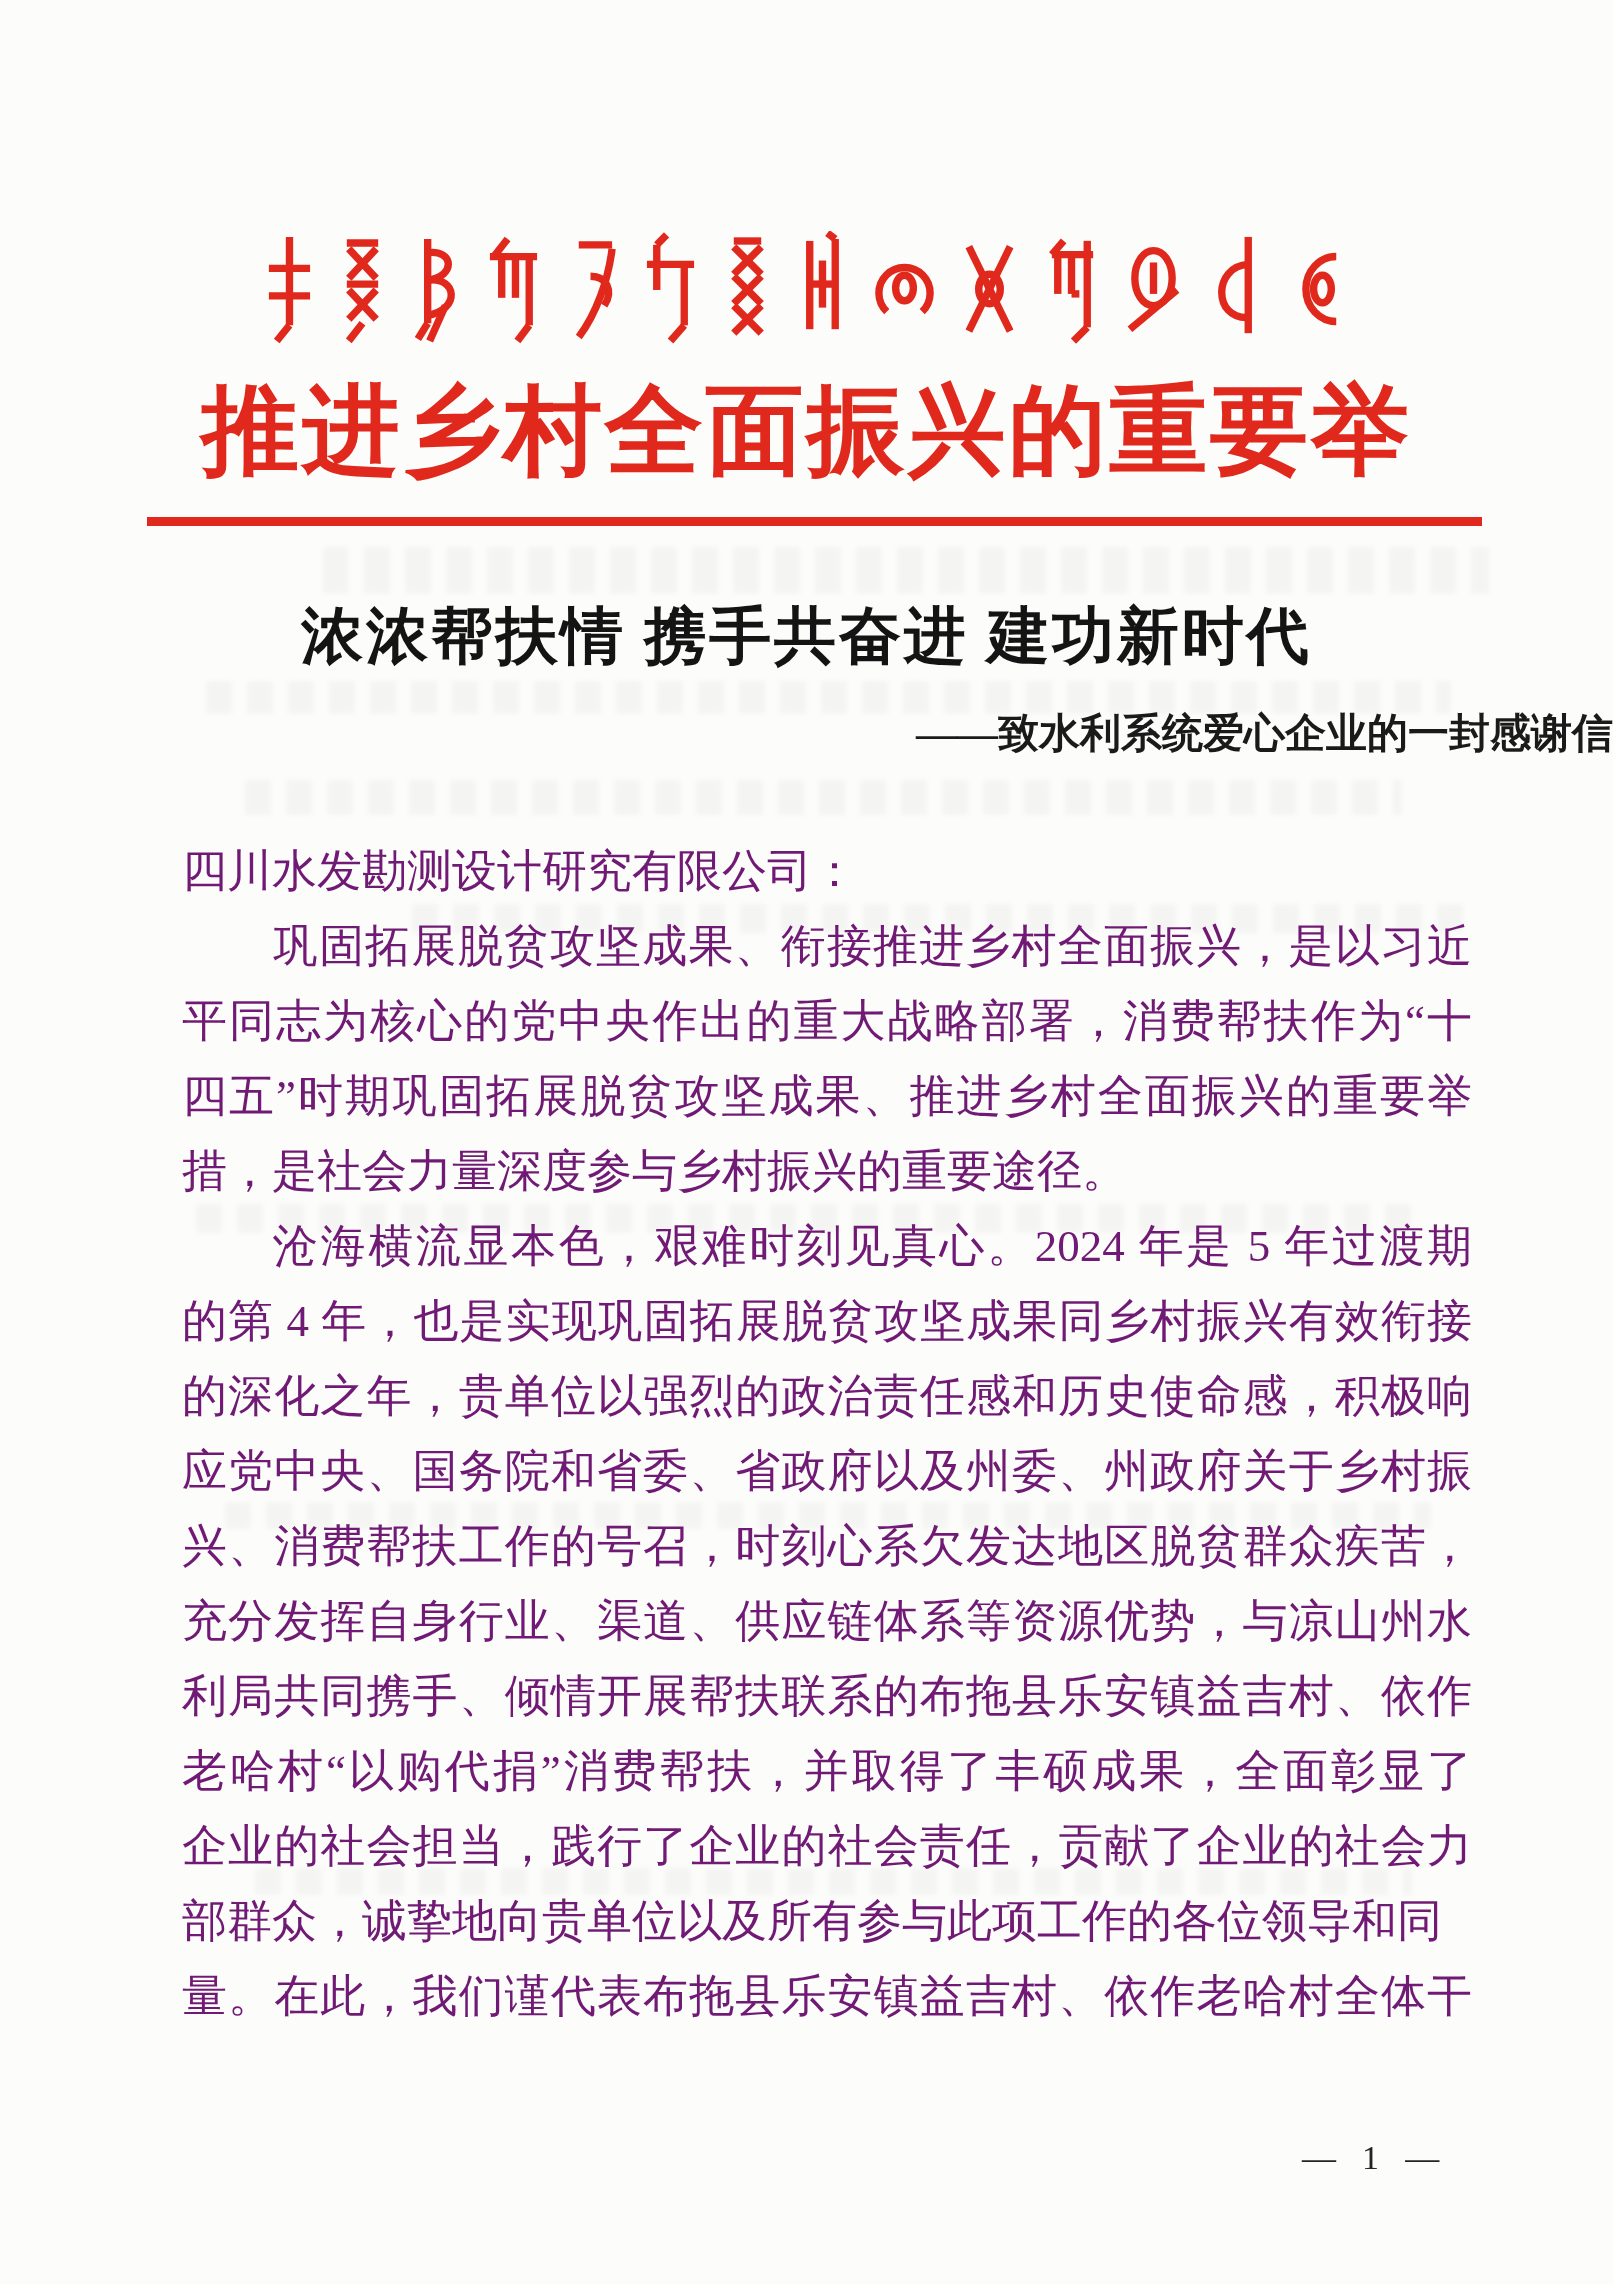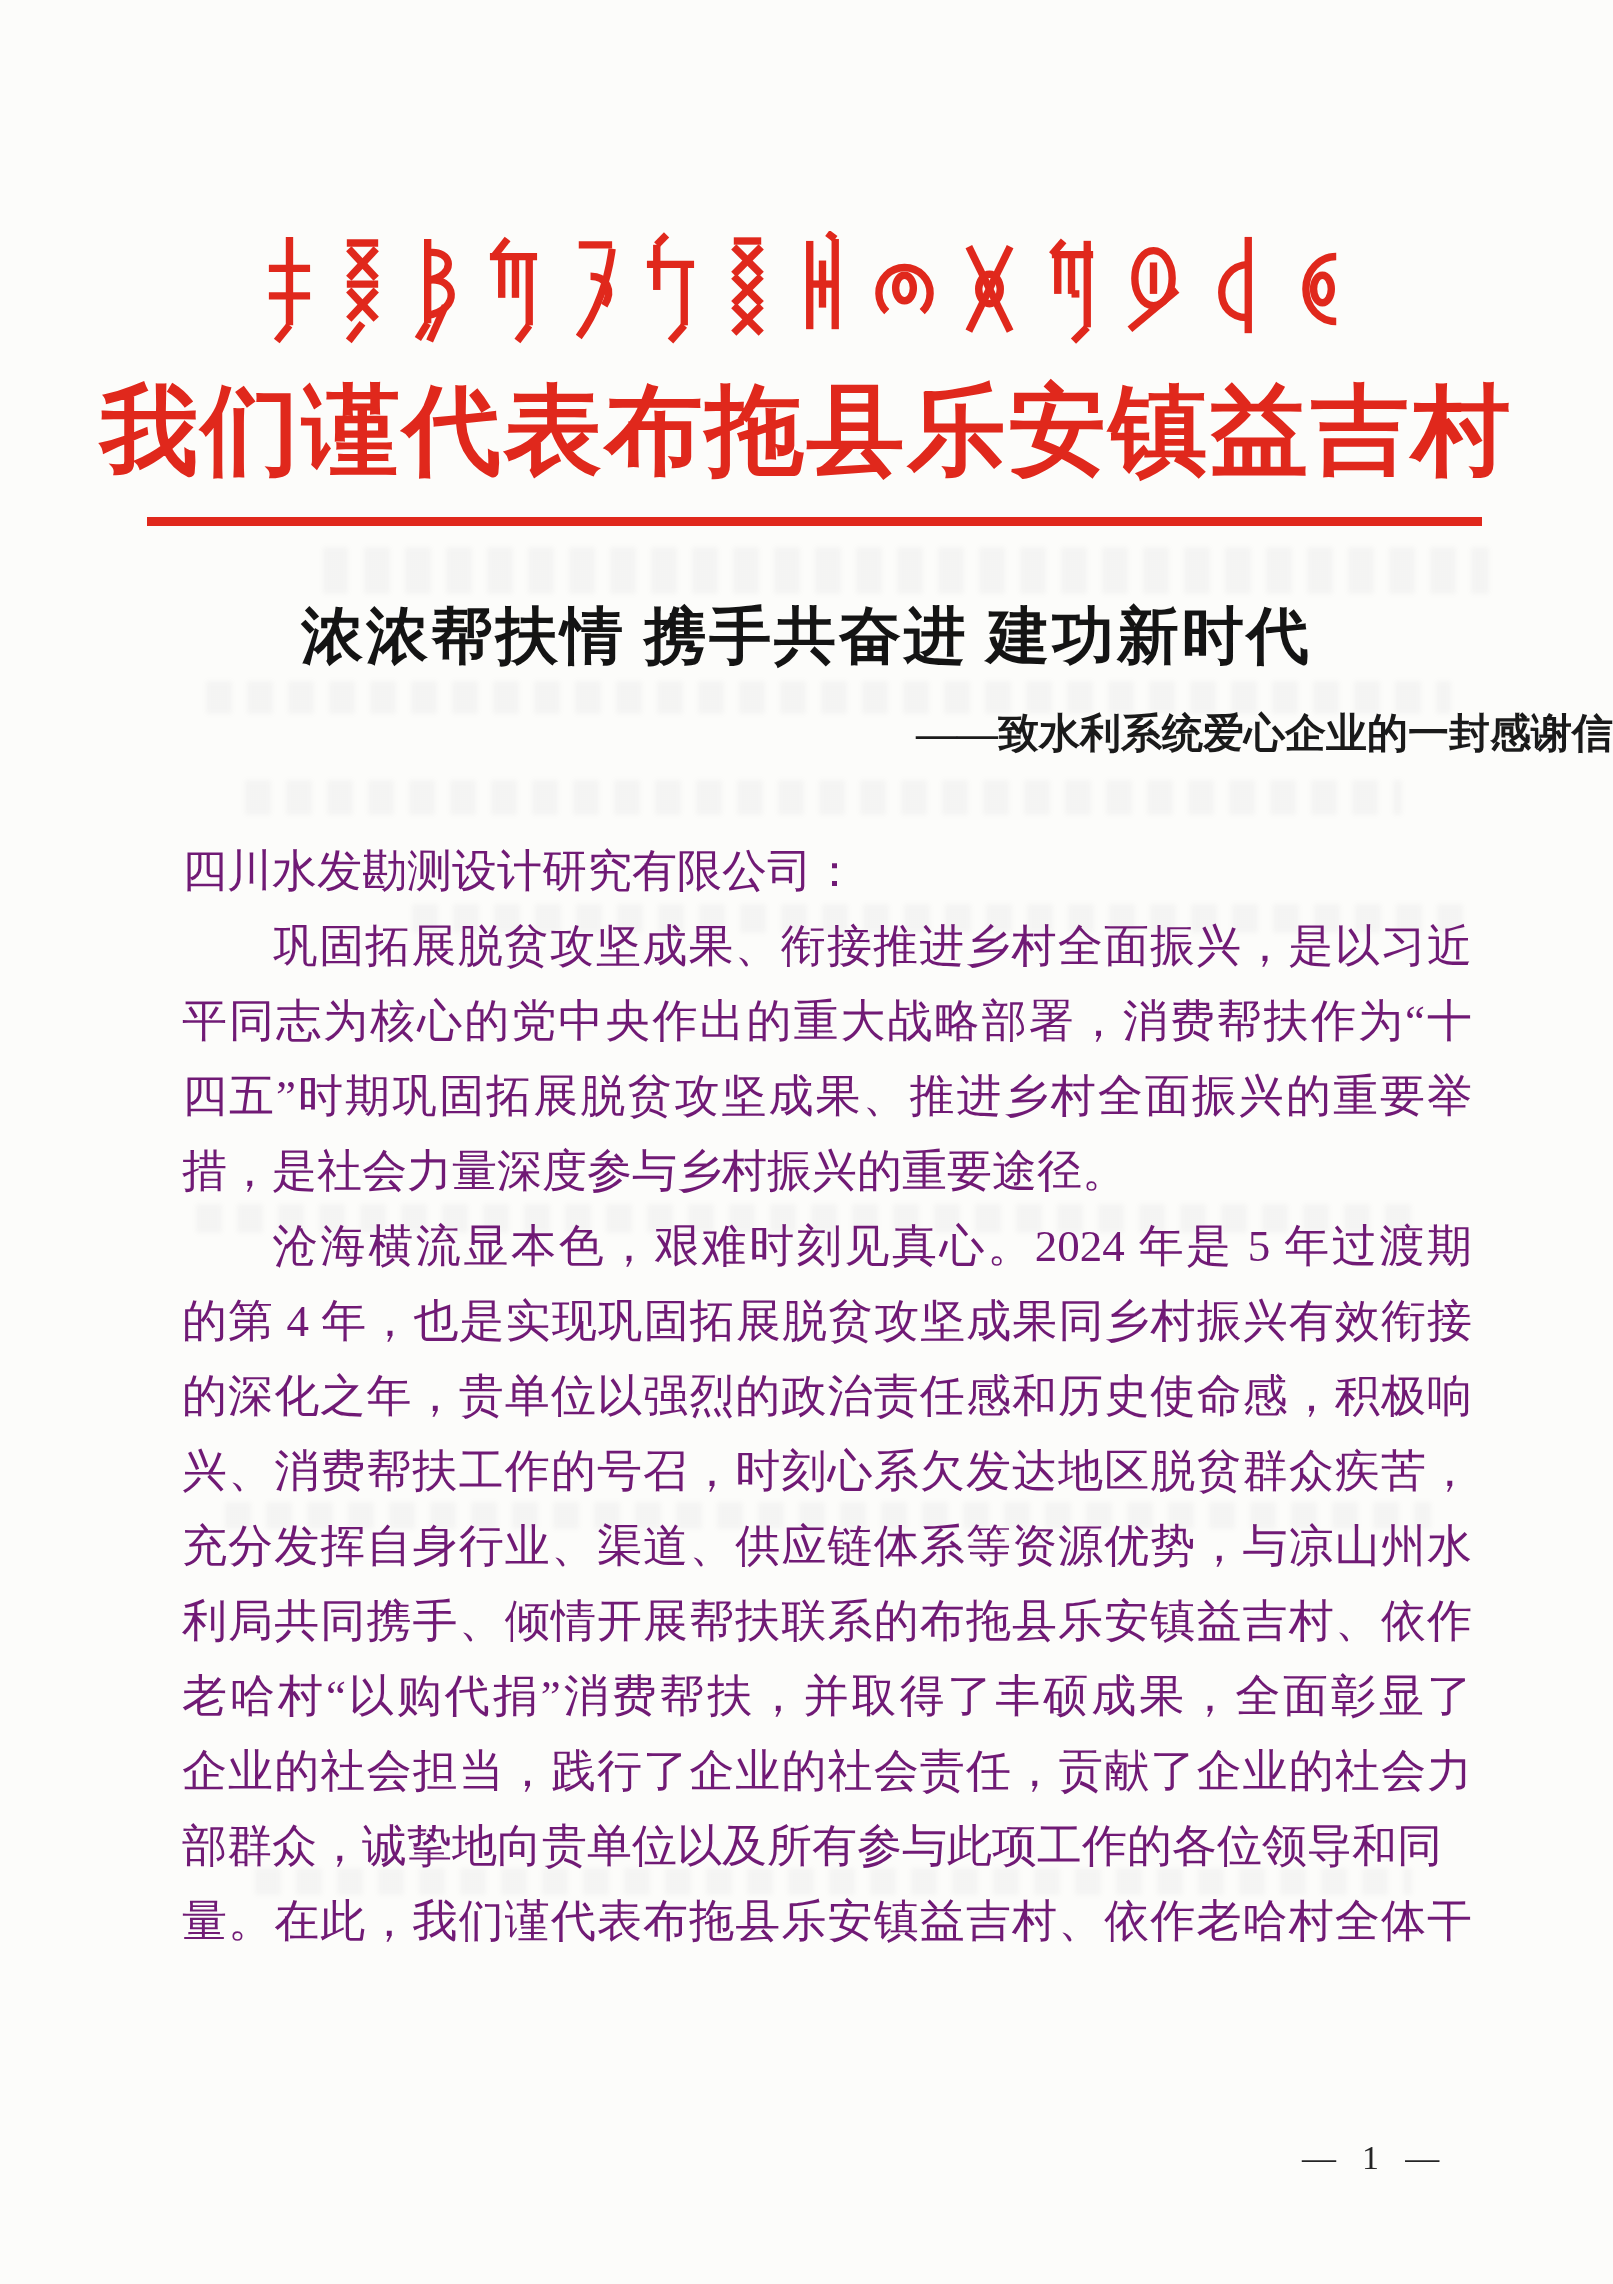--- a/index.html
+++ b/index.html
@@ -170,36 +170,37 @@
     <svg viewBox="0 0 56 112" width="55">
       <path d="M42 4 V102"></path>
         <path d="M42 32 C6 34 6 88 42 86"></path>
     </svg>
     <svg viewBox="0 0 64 112" width="63">
       <path d="M50 24 A28 30 0 1 0 50 90"></path>
         <ellipse cx="36" cy="57" rx="9" ry="14"></ellipse>
     </svg>
   </div>
 
-  <div class="org-name">我们谨代表布拖县乐安镇益吉村</div>
+  <div class="org-name">推进乡村全面振兴的重要举</div>
 
   <div class="red-rule"></div>
 
   <div class="doc-title">浓浓帮扶情 携手共奋进 建功新时代</div>
   <div class="doc-subtitle">——致水利系统爱心企业的一封感谢信</div>
 
   <div class="letter-body">
       <div class="line">四川水发勘测设计研究有限公司：</div>
       <div class="line indent fill">巩固拓展脱贫攻坚成果、衔接推进乡村全面振兴，是以习近</div>
       <div class="line fill">平同志为核心的党中央作出的重大战略部署，消费帮扶作为“十</div>
       <div class="line fill">四五”时期巩固拓展脱贫攻坚成果、推进乡村全面振兴的重要举</div>
       <div class="line">措，是社会力量深度参与乡村振兴的重要途径。</div>
       <div class="line indent fill">沧海横流显本色，艰难时刻见真心。2024 年是 5 年过渡期</div>
       <div class="line fill">的第 4 年，也是实现巩固拓展脱贫攻坚成果同乡村振兴有效衔接</div>
       <div class="line fill">的深化之年，贵单位以强烈的政治责任感和历史使命感，积极响</div>
+      <div class="line fill">应党中央、国务院和省委、省政府以及州委、州政府关于乡村振</div>
       <div class="line fill">兴、消费帮扶工作的号召，时刻心系欠发达地区脱贫群众疾苦，</div>
       <div class="line fill">充分发挥自身行业、渠道、供应链体系等资源优势，与凉山州水</div>
       <div class="line fill">利局共同携手、倾情开展帮扶联系的布拖县乐安镇益吉村、依作</div>
       <div class="line fill">老哈村“以购代捐”消费帮扶，并取得了丰硕成果，全面彰显了</div>
       <div class="line fill">企业的社会担当，践行了企业的社会责任，贡献了企业的社会力</div>
       <div class="line">部群众，诚挚地向贵单位以及所有参与此项工作的各位领导和同</div>
       <div class="line fill">量。在此，我们谨代表布拖县乐安镇益吉村、依作老哈村全体干</div>
     </div>
 
   <div class="page-num">— 1 —</div>

